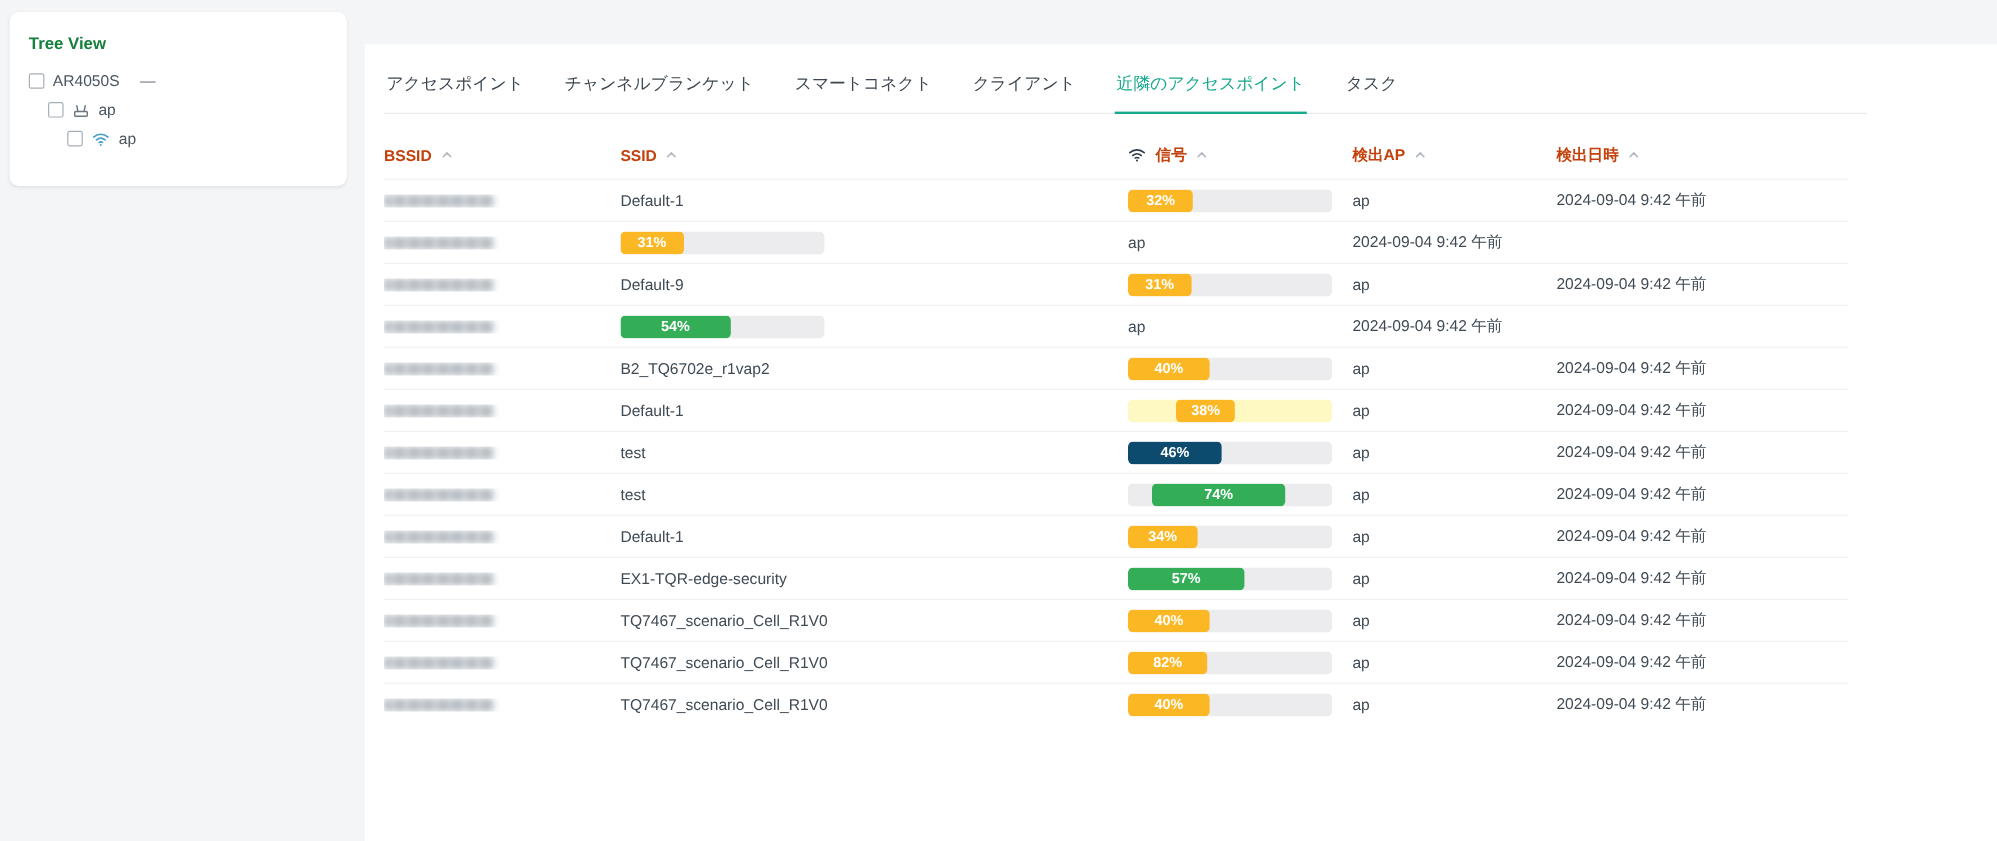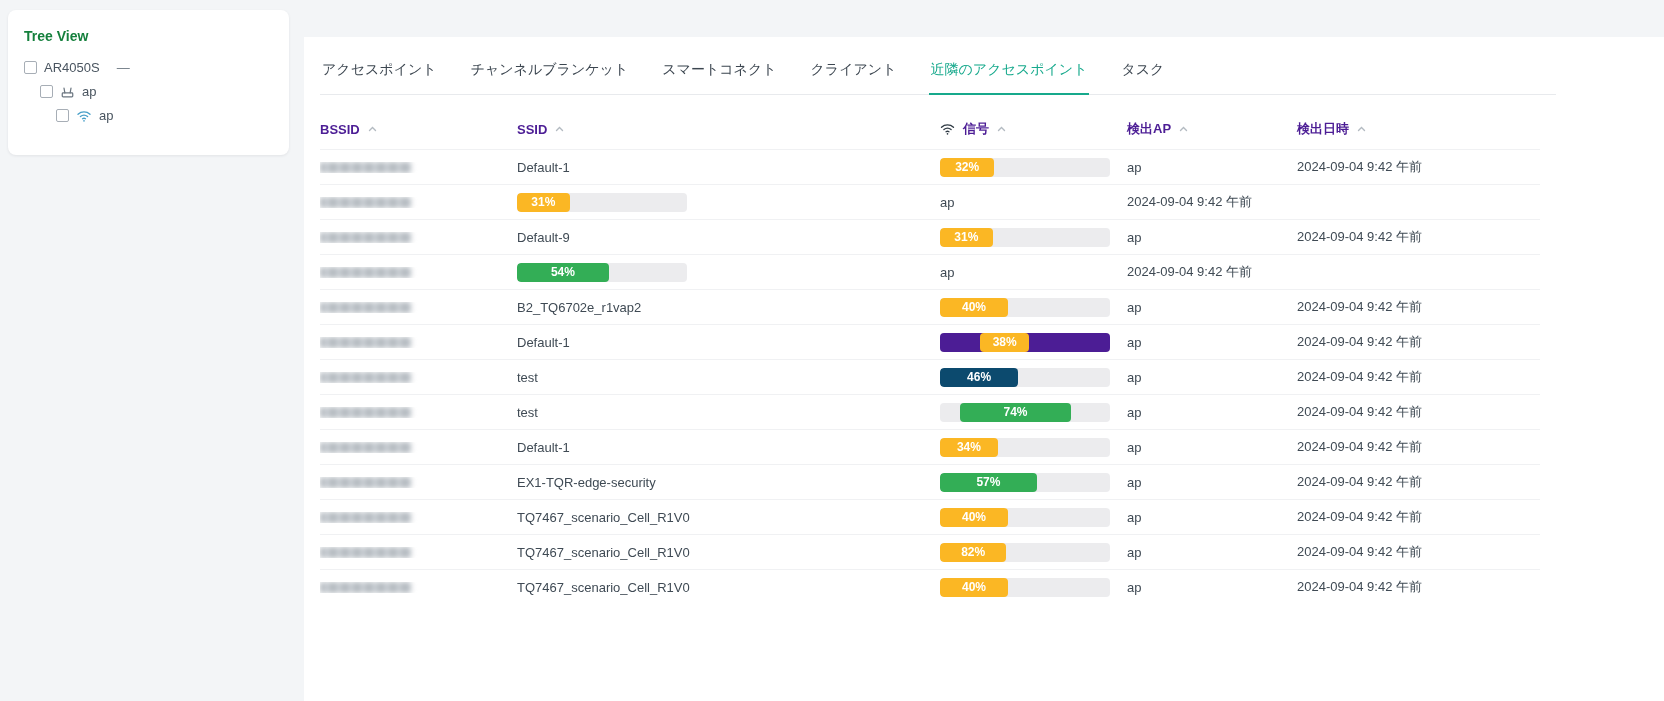--- a/index.html
+++ b/index.html
@@ -55,21 +55,21 @@
     font-size:13px; border:none; border-radius:4px; cursor:pointer;
     display:flex; align-items:center; gap:6px; font-family:"Liberation Sans", sans-serif;
   }
   .refresh-glyph { font-size:15px; line-height:1; }
   .last-updated { margin-top:26px; font-size:12px; color:#707a84; }
   
   .table { margin-top:14px; width:1220px; }
   .thead { display:flex; align-items:center; height:40px; }
   .th {
     display:flex; align-items:center; gap:8px;
-    font-size:13px; font-weight:bold; color:#4c1d95; cursor:pointer;
+    font-size:13px; font-weight:bold; color:#c2410c; cursor:pointer;
   }
   .trow { display:flex; align-items:center; height:35px; border-top:1px solid #f0f1f3; }
   .td { display:flex; align-items:center; font-size:13px; color:#3f4a54; overflow:hidden; }
   .thead > *:nth-child(1), .trow > *:nth-child(1) { width:197px; flex:0 0 197px; }
   .thead > *:nth-child(2), .trow > *:nth-child(2) { width:423px; flex:0 0 423px; }
   .thead > *:nth-child(3), .trow > *:nth-child(3) { width:187px; flex:0 0 187px; }
   .thead > *:nth-child(4), .trow > *:nth-child(4) { width:170px; flex:0 0 170px; }
   .thead > *:nth-child(5), .trow > *:nth-child(5) { width:243px; flex:0 0 243px; }
   .redact {
     width:92px; height:11px; border-radius:2px;
@@ -249,21 +249,21 @@
             </div>
             <div class="td">ap</div>
             <div class="td">2024-09-04 9:42 午前</div>
           </div>
           <div class="trow">
             <div class="td">
               <div class="redact"></div>
             </div>
             <div class="td">Default-1</div>
             <div class="td">
-              <div class="bar" style="background: #4c1d95; padding-left: 40px;">
+              <div class="bar" style="background: #fef9c3; padding-left: 40px;">
                 <div class="fill" style="width: 38%; background: rgb(251, 183, 36);">38%</div>
               </div>
             </div>
             <div class="td">ap</div>
             <div class="td">2024-09-04 9:42 午前</div>
           </div>
           <div class="trow">
             <div class="td">
               <div class="redact"></div>
             </div>

